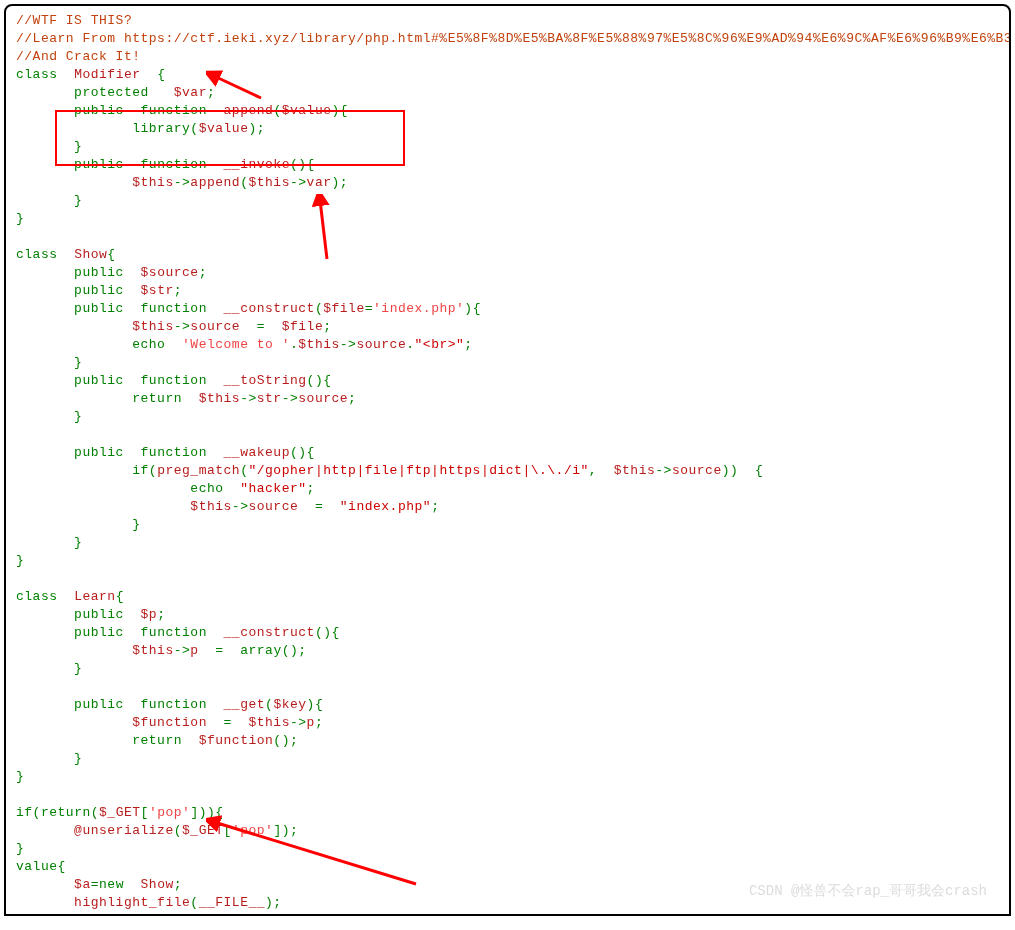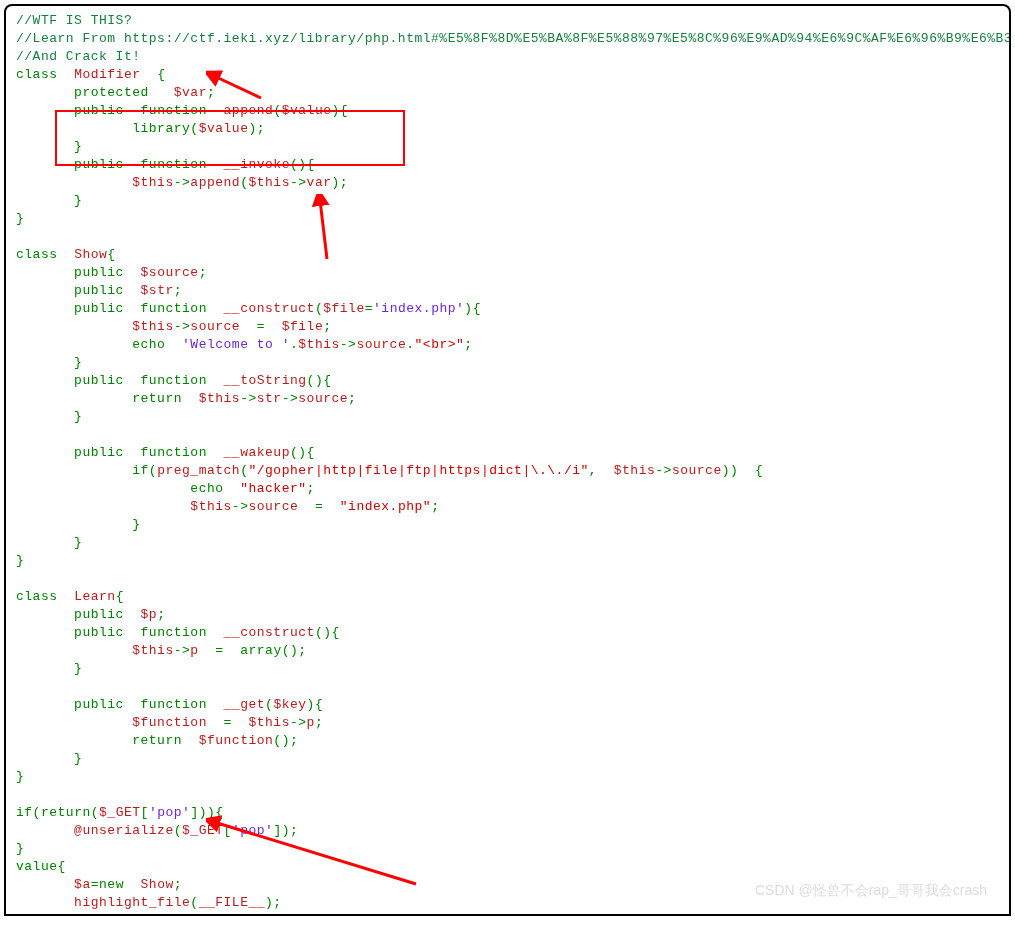--- a/index.html
+++ b/index.html
@@ -23,41 +23,41 @@
     box-sizing: border-box;
   }
   pre {
     margin: 0;
     font-family: "Courier New", monospace;
     font-size: 13px;
     line-height: 18px;
     letter-spacing: 0.5px;
     white-space: pre;
   }
-  .orange { color: #15803d; }
+  .orange { color: #c2410c; }
   .green  { color: #008000; }
   .blue   { color: #b91c1c; }
   .red    { color: #CC0000; }
-  .dred   { color: #6d28d9; margin-top: 27px; }
+  .dred   { color: #ef4444; margin-top: 27px; }
 
   .highlight-box {
     position: absolute;
     border: 2px solid #FF0000;
     pointer-events: none;
   }
   .arrow {
     position: absolute;
     pointer-events: none;
   }
   .watermark {
     position: absolute;
     right: 22px;
     bottom: 14px;
     color: #dcdcdc;
-    font-family: Liberation Sans, sans-serif;
+    font-family: Liberation Mono, monospace;
     font-size: 14px;
     pointer-events: none;
   }
 </style>
 </head>
 <body>
 
 <div class="container">
 
 <pre><span class="orange">//WTF IS THIS?</span>

